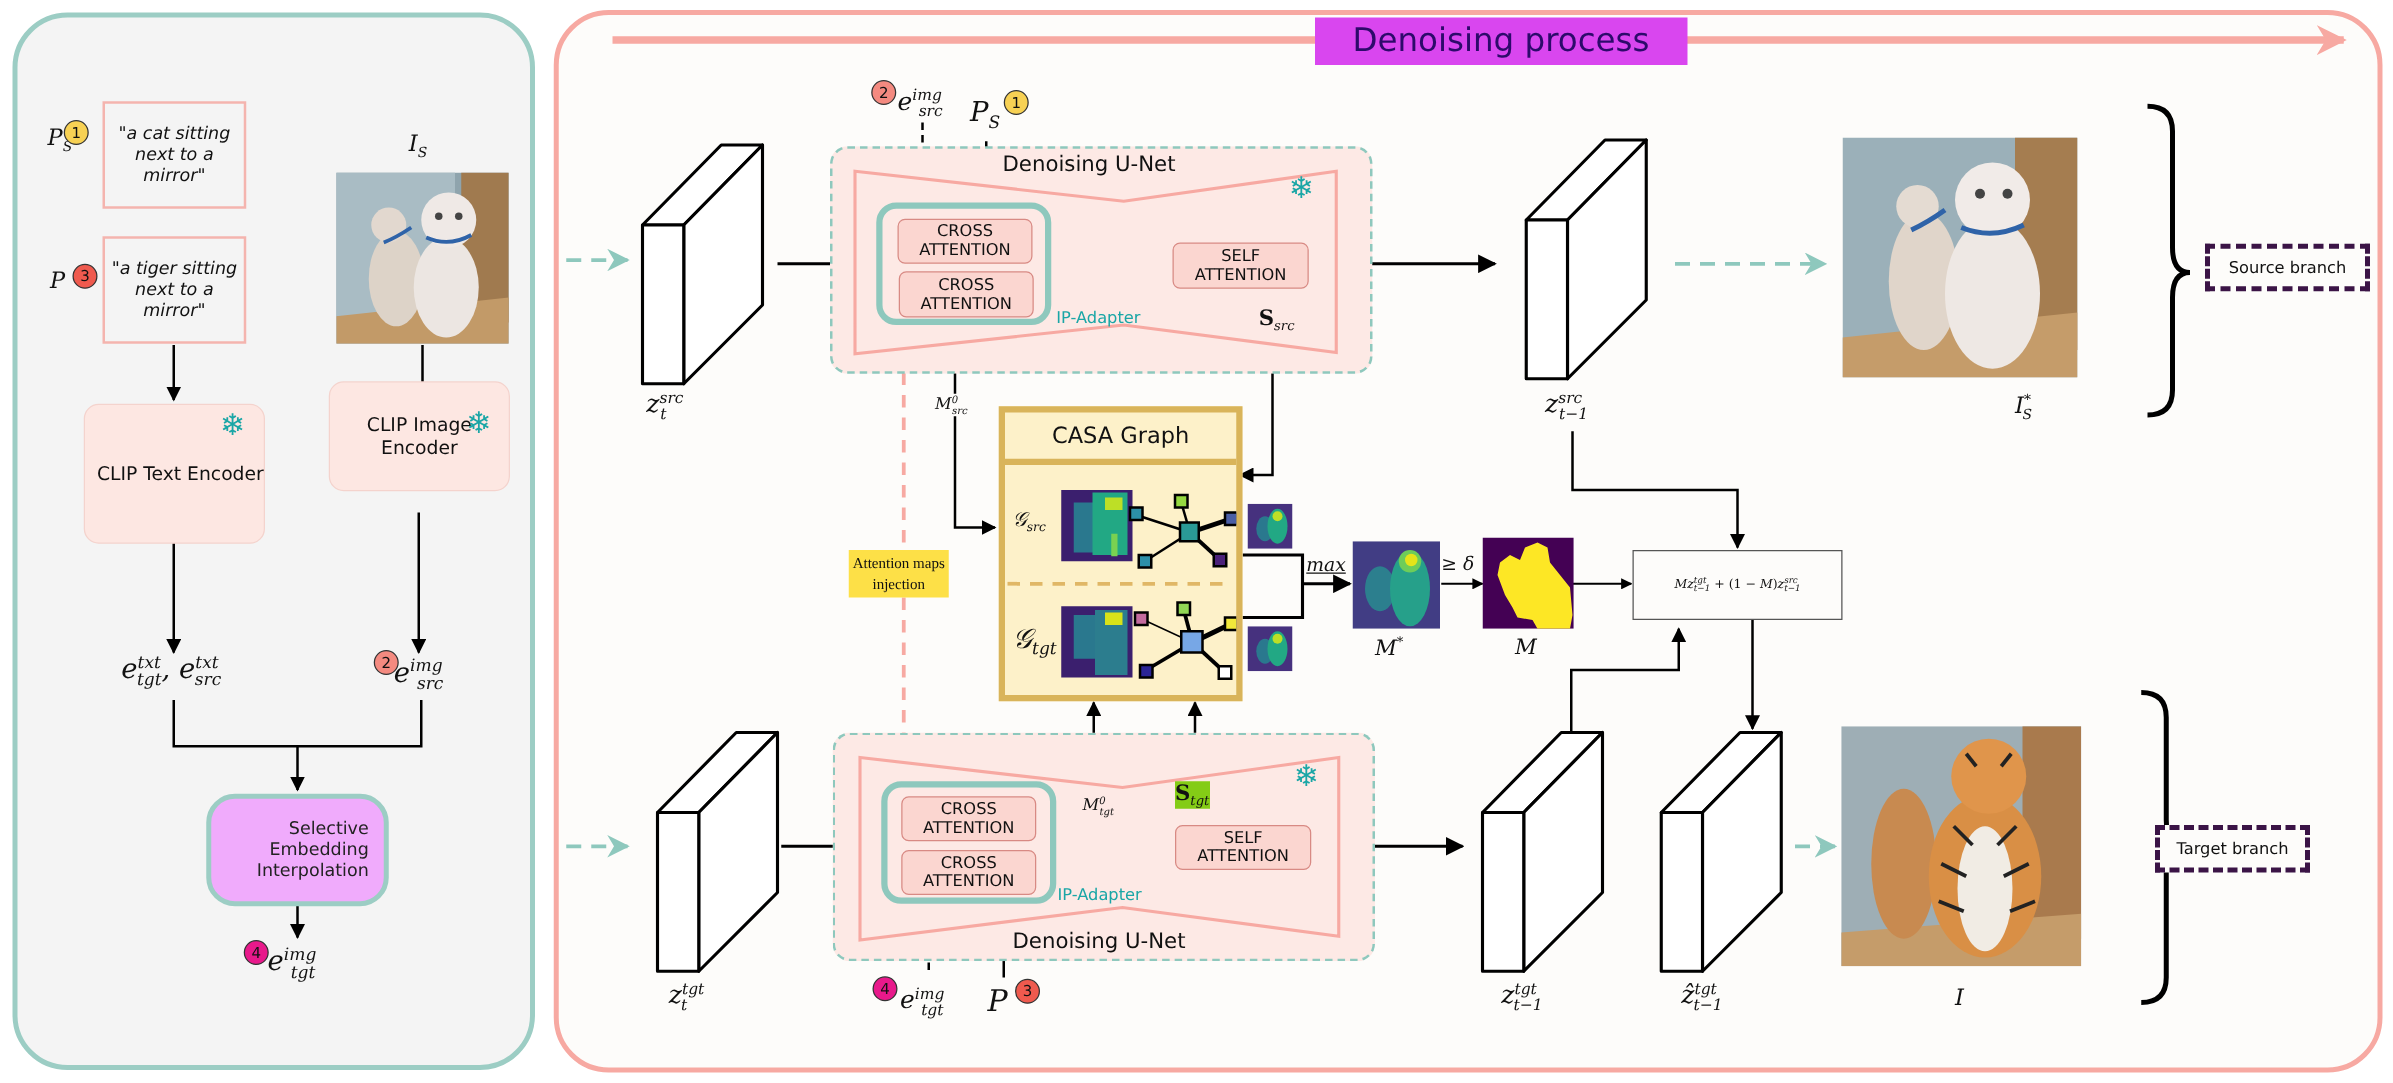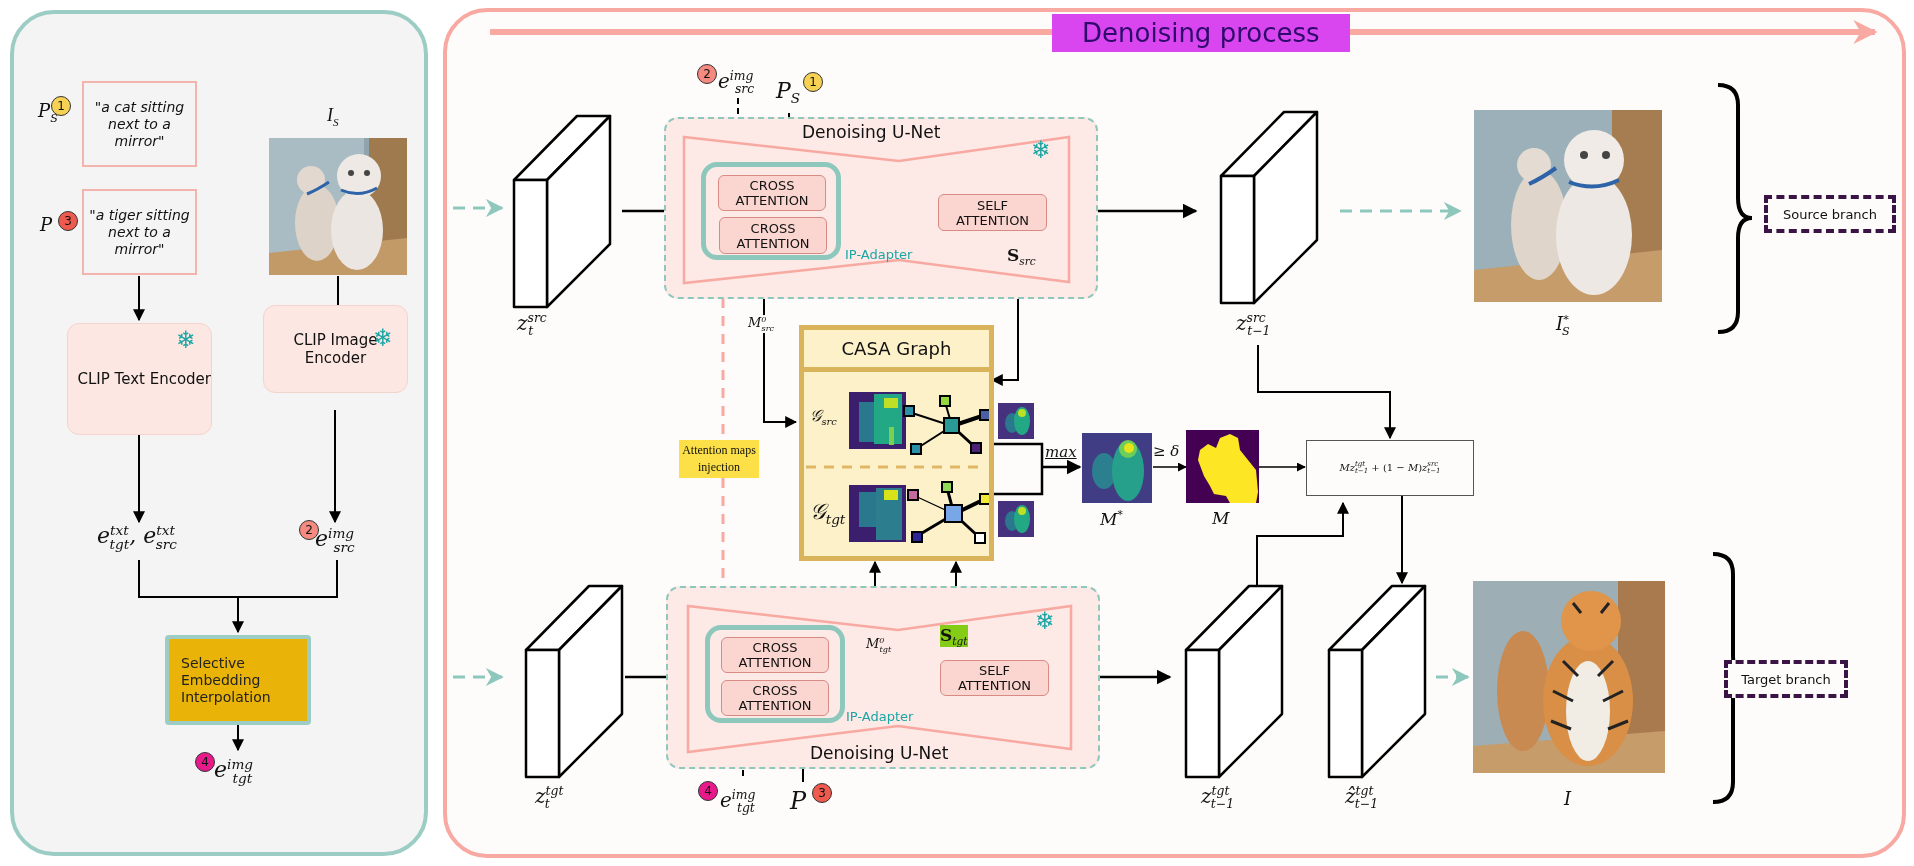--- a/index.html
+++ b/index.html
@@ -2,21 +2,21 @@
 <html><head>
 <meta charset="utf-8">
 <style>
   html, body { margin:0; padding:0; background:#ffffff; }
   body { width:1914px; height:866px; position:relative; overflow:hidden; font-family:"DejaVu Sans", sans-serif; }
   .abs { position:absolute; }
   .panel-left { left:10px; top:10px; width:418px; height:846px; background:#f4f4f4; border:4px solid #9ccdc4; border-radius:44px; box-sizing:border-box; }
   .panel-right { left:443px; top:8px; width:1463px; height:850px; background:#fdfcfa; border:4px solid #f7a9a2; border-radius:44px; box-sizing:border-box; }
   .prompt-box { background:#f4f4f4; border:2px solid #f4b4ae; box-sizing:border-box; display:flex; align-items:center; justify-content:center; text-align:center; font-style:italic; font-size:14px; line-height:17px; color:#111; padding:4px; }
   .enc-box { background:#fde7e2; border:1px solid #f4d3cd; border-radius:12px; box-sizing:border-box; display:flex; align-items:center; justify-content:center; text-align:center; font-size:15px; color:#111; line-height:18px; }
-  .sel-box { background:#eab308; border:4px solid #9ccdc4; border-radius:4px; box-sizing:border-box; display:flex; align-items:center; justify-content:center; text-align:left; font-size:14px; color:#222; line-height:17px; }
+  .sel-box { background:#f0abfc; border:4px solid #9ccdc4; border-radius:23px; box-sizing:border-box; display:flex; align-items:center; justify-content:center; text-align:right; font-size:14px; color:#222; line-height:17px; }
   .math { font-family:"DejaVu Serif", serif; font-style:italic; color:#111; white-space:nowrap; }
   .math sub, .math sup { font-size:0.62em; }
   .badge { width:20px; height:20px; border-radius:50%; border:1px solid #333; box-sizing:border-box; display:flex; align-items:center; justify-content:center; font-size:12px; font-family:"DejaVu Sans", sans-serif; font-style:normal; color:#111; }
   .unet-wrap { background:#fde9e5; border:2px dashed #8ec8bd; border-radius:14px; box-sizing:border-box; }
   .attn-box { background:#fbd6d0; border:1.5px solid #d88a84; border-radius:6px; box-sizing:border-box; display:flex; align-items:center; justify-content:center; text-align:center; font-size:13px; line-height:15px; color:#111; }
   .ip-frame { border:5px solid #8ec8bd; border-radius:16px; box-sizing:border-box; }
   .ip-label { color:#1aa6a6; font-size:13px; }
   .unet-label { font-size:17px; color:#111; }
   .casa { background:#fdf1c9; border:5px solid #d9b45a; box-sizing:border-box; }
   .casa-title { font-size:18px; color:#111; display:flex; align-items:center; justify-content:center; }
@@ -31,21 +31,21 @@
 <div class="abs panel-left"></div>
 
 <div class="abs math" style="left:38px;top:100px;font-size:18px;"><span>P</span><sub>S</sub></div>
 <div class="abs badge" style="left:51px;top:96px;background:#f7d154;">1</div>
 <div class="abs prompt-box" style="left:82px;top:81px;width:115px;height:86px;">"a cat sitting next to a mirror"</div>
 
 <div class="abs math" style="left:40px;top:214px;font-size:18px;">P</div>
 <div class="abs badge" style="left:58px;top:211px;background:#ef5a4e;">3</div>
 <div class="abs prompt-box" style="left:82px;top:189px;width:115px;height:86px;">"a tiger sitting next to a mirror"</div>
 
-<div class="abs math" style="left:327px;top:105px;font-size:18px;font-family:Liberation Serif, serif;"><span>I</span><sub>S</sub></div>
+<div class="abs math" style="left:327px;top:105px;font-size:18px;"><span>I</span><sub>S</sub></div>
 <div class="abs" style="left:269px;top:138px;width:138px;height:137px;">
   <svg width="138" height="137" viewBox="0 0 138 137">
     <rect width="138" height="137" fill="#8fa4ad"></rect>
     <rect x="0" y="0" width="95" height="115" fill="#a9bcc4"></rect>
     <rect x="100" y="0" width="38" height="120" fill="#a07a4f"></rect>
     <polygon points="0,115 138,100 138,137 0,137" fill="#c29a68"></polygon>
     <ellipse cx="48" cy="85" rx="22" ry="38" fill="#ddd3c8"></ellipse>
     <circle cx="42" cy="42" r="14" fill="#e2d8cf"></circle>
     <ellipse cx="88" cy="92" rx="26" ry="40" fill="#ece6e2"></ellipse>
     <circle cx="90" cy="38" r="22" fill="#efe9e6"></circle>
@@ -333,21 +333,21 @@
     <ellipse cx="65" cy="115" rx="28" ry="55" fill="#e0d5ca"></ellipse>
     <circle cx="60" cy="55" r="17" fill="#e4dbd2"></circle>
     <ellipse cx="120" cy="125" rx="38" ry="60" fill="#eee8e4"></ellipse>
     <circle cx="120" cy="50" r="30" fill="#f1ebe8"></circle>
     <path d="M95 72 Q120 82 145 70" stroke="#2f63a8" stroke-width="4" fill="none"></path>
     <path d="M55 74 Q68 68 82 58" stroke="#2f63a8" stroke-width="4" fill="none"></path>
     <circle cx="110" cy="45" r="4" fill="#444"></circle>
       <circle cx="132" cy="45" r="4" fill="#444"></circle>
   </svg>
 </div>
-<div class="abs math" style="left:1556px;top:313px;font-size:18px;"><span>I</span><sup>*</sup><sub style="margin-left:-0.6em;">S</sub></div>
+<div class="abs math" style="left:1612px;top:313px;font-size:18px;"><span>I</span><sup>*</sup><sub style="margin-left:-0.6em;">S</sub></div>
 
 <div class="abs" style="left:1473px;top:581px;width:192px;height:192px;">
   <svg width="192" height="192" viewBox="0 0 192 192">
     <rect width="192" height="192" fill="#9eaeb5"></rect>
     <rect x="145" y="0" width="47" height="170" fill="#a97a4d"></rect>
     <polygon points="0,165 192,150 192,192 0,192" fill="#c59c6a"></polygon>
     <ellipse cx="50" cy="110" rx="26" ry="60" fill="#c88a50"></ellipse>
     <ellipse cx="115" cy="120" rx="45" ry="65" fill="#d98f45"></ellipse>
     <ellipse cx="115" cy="130" rx="22" ry="50" fill="#f1ece4"></ellipse>
     <circle cx="118" cy="40" r="30" fill="#e0954b"></circle>

